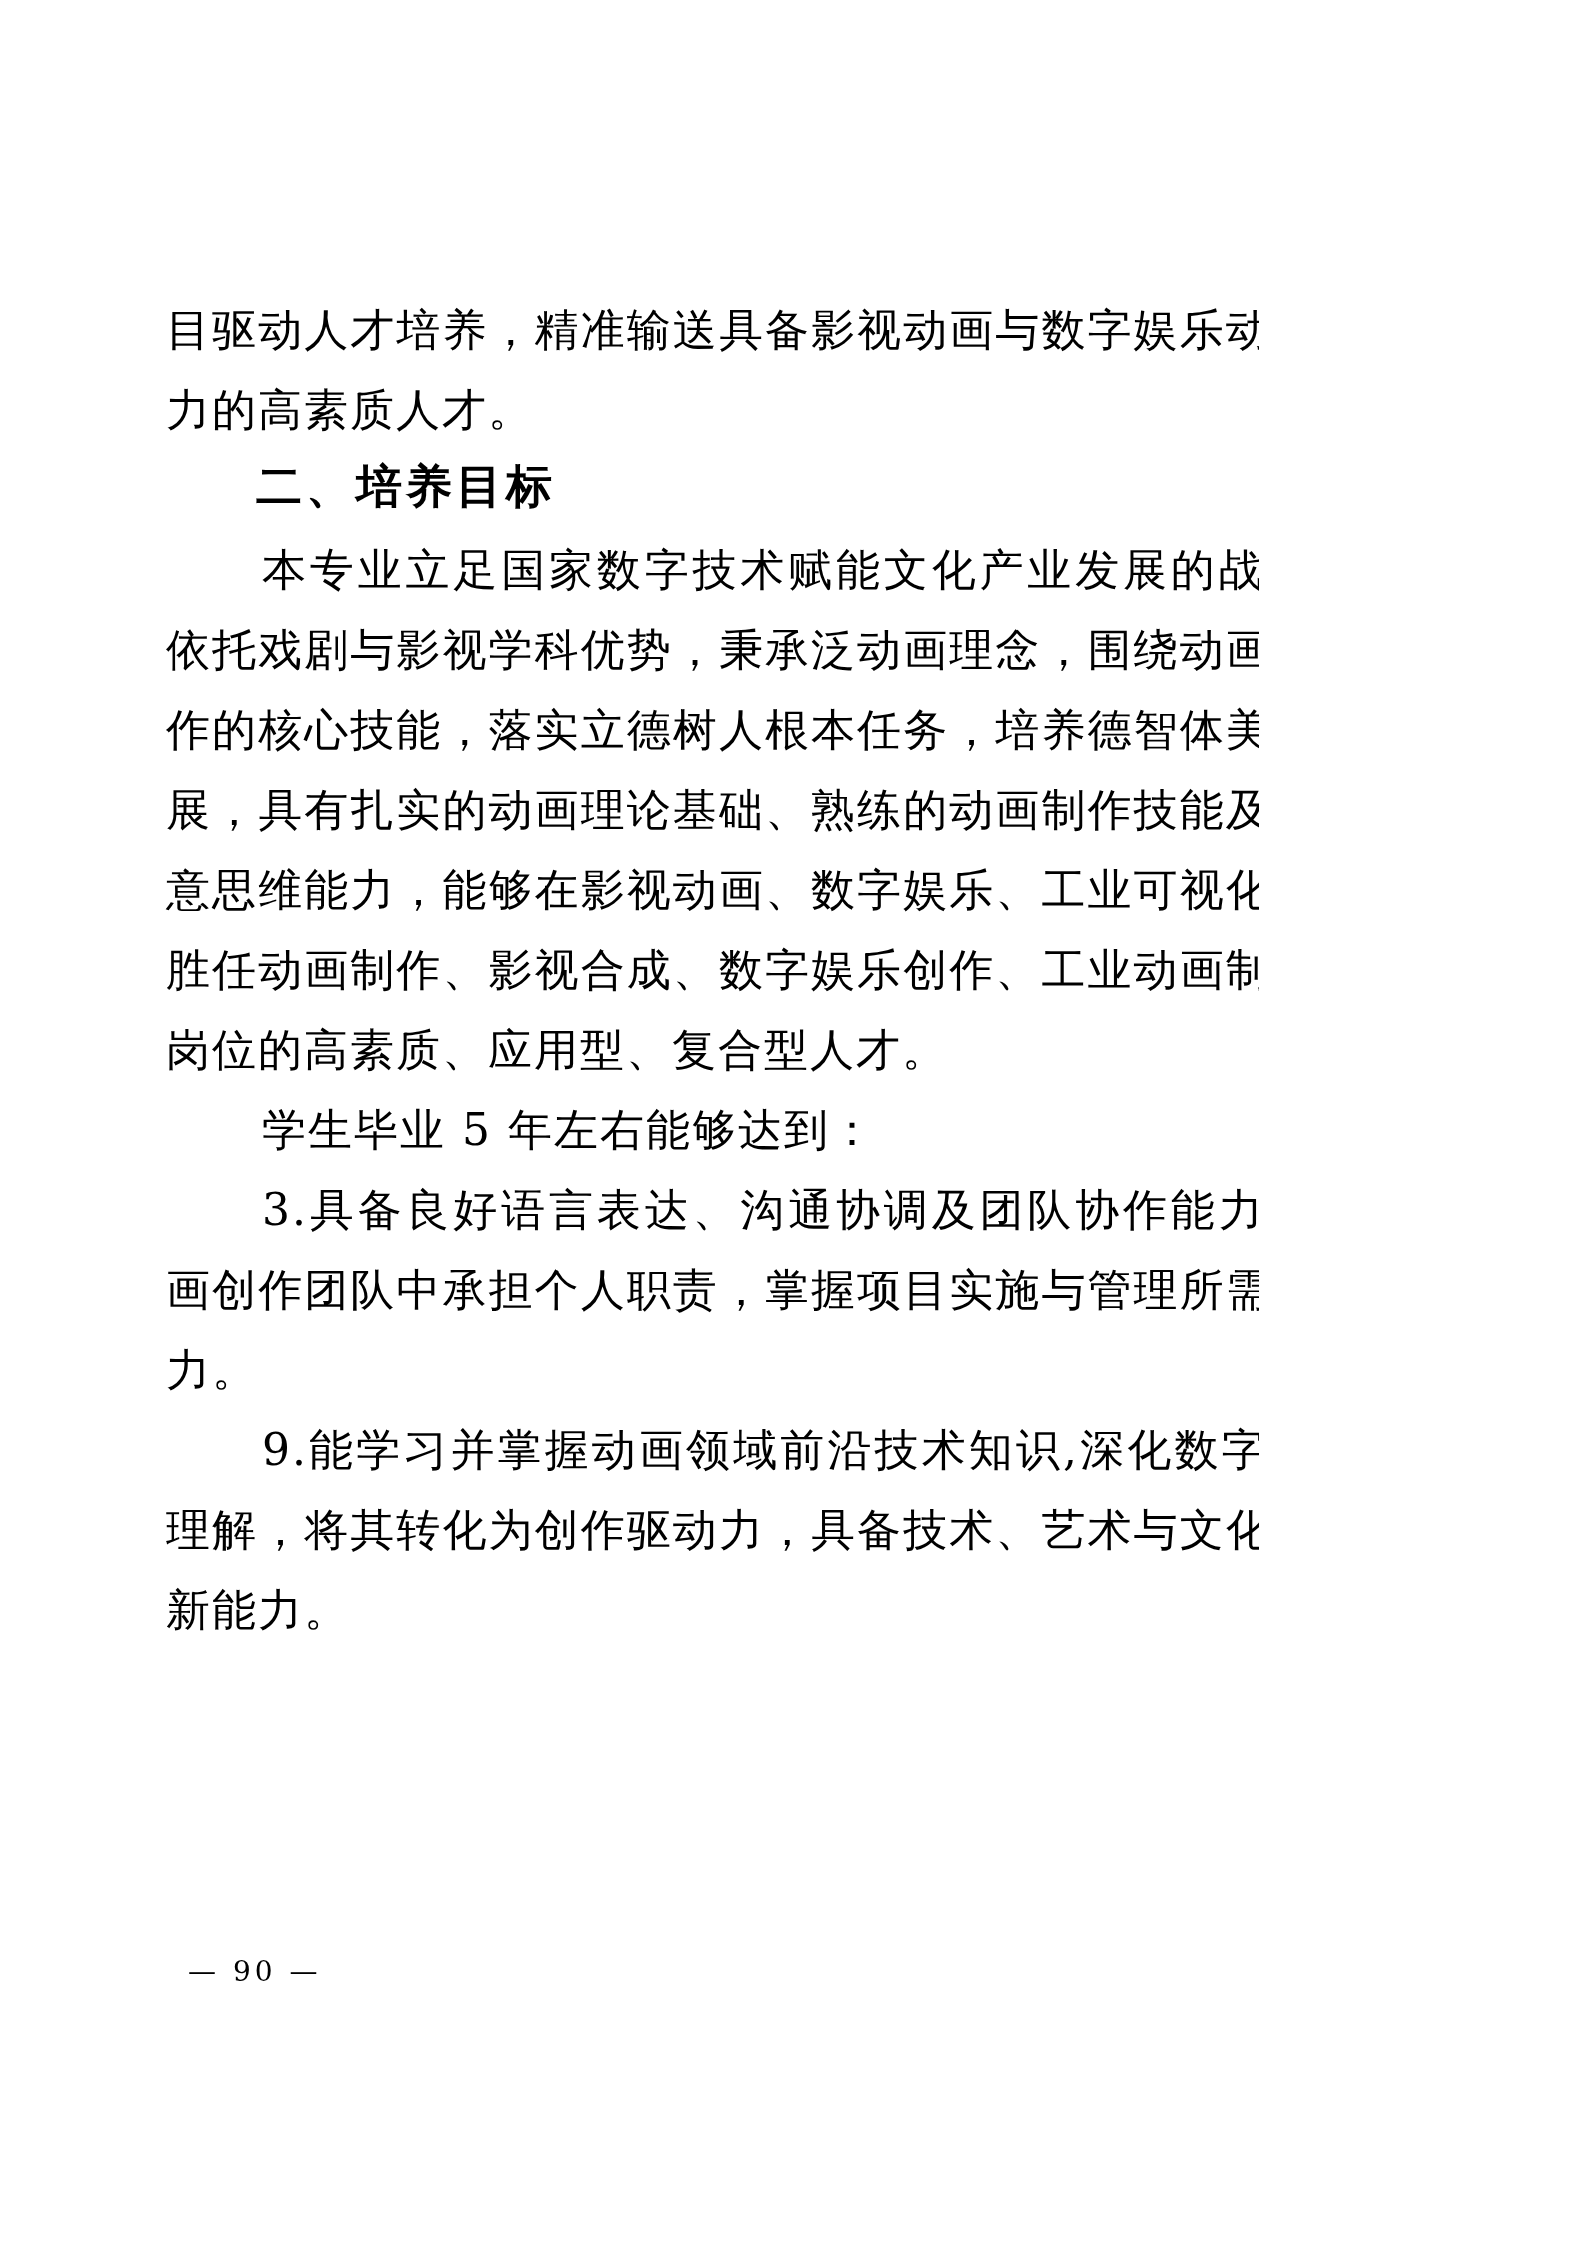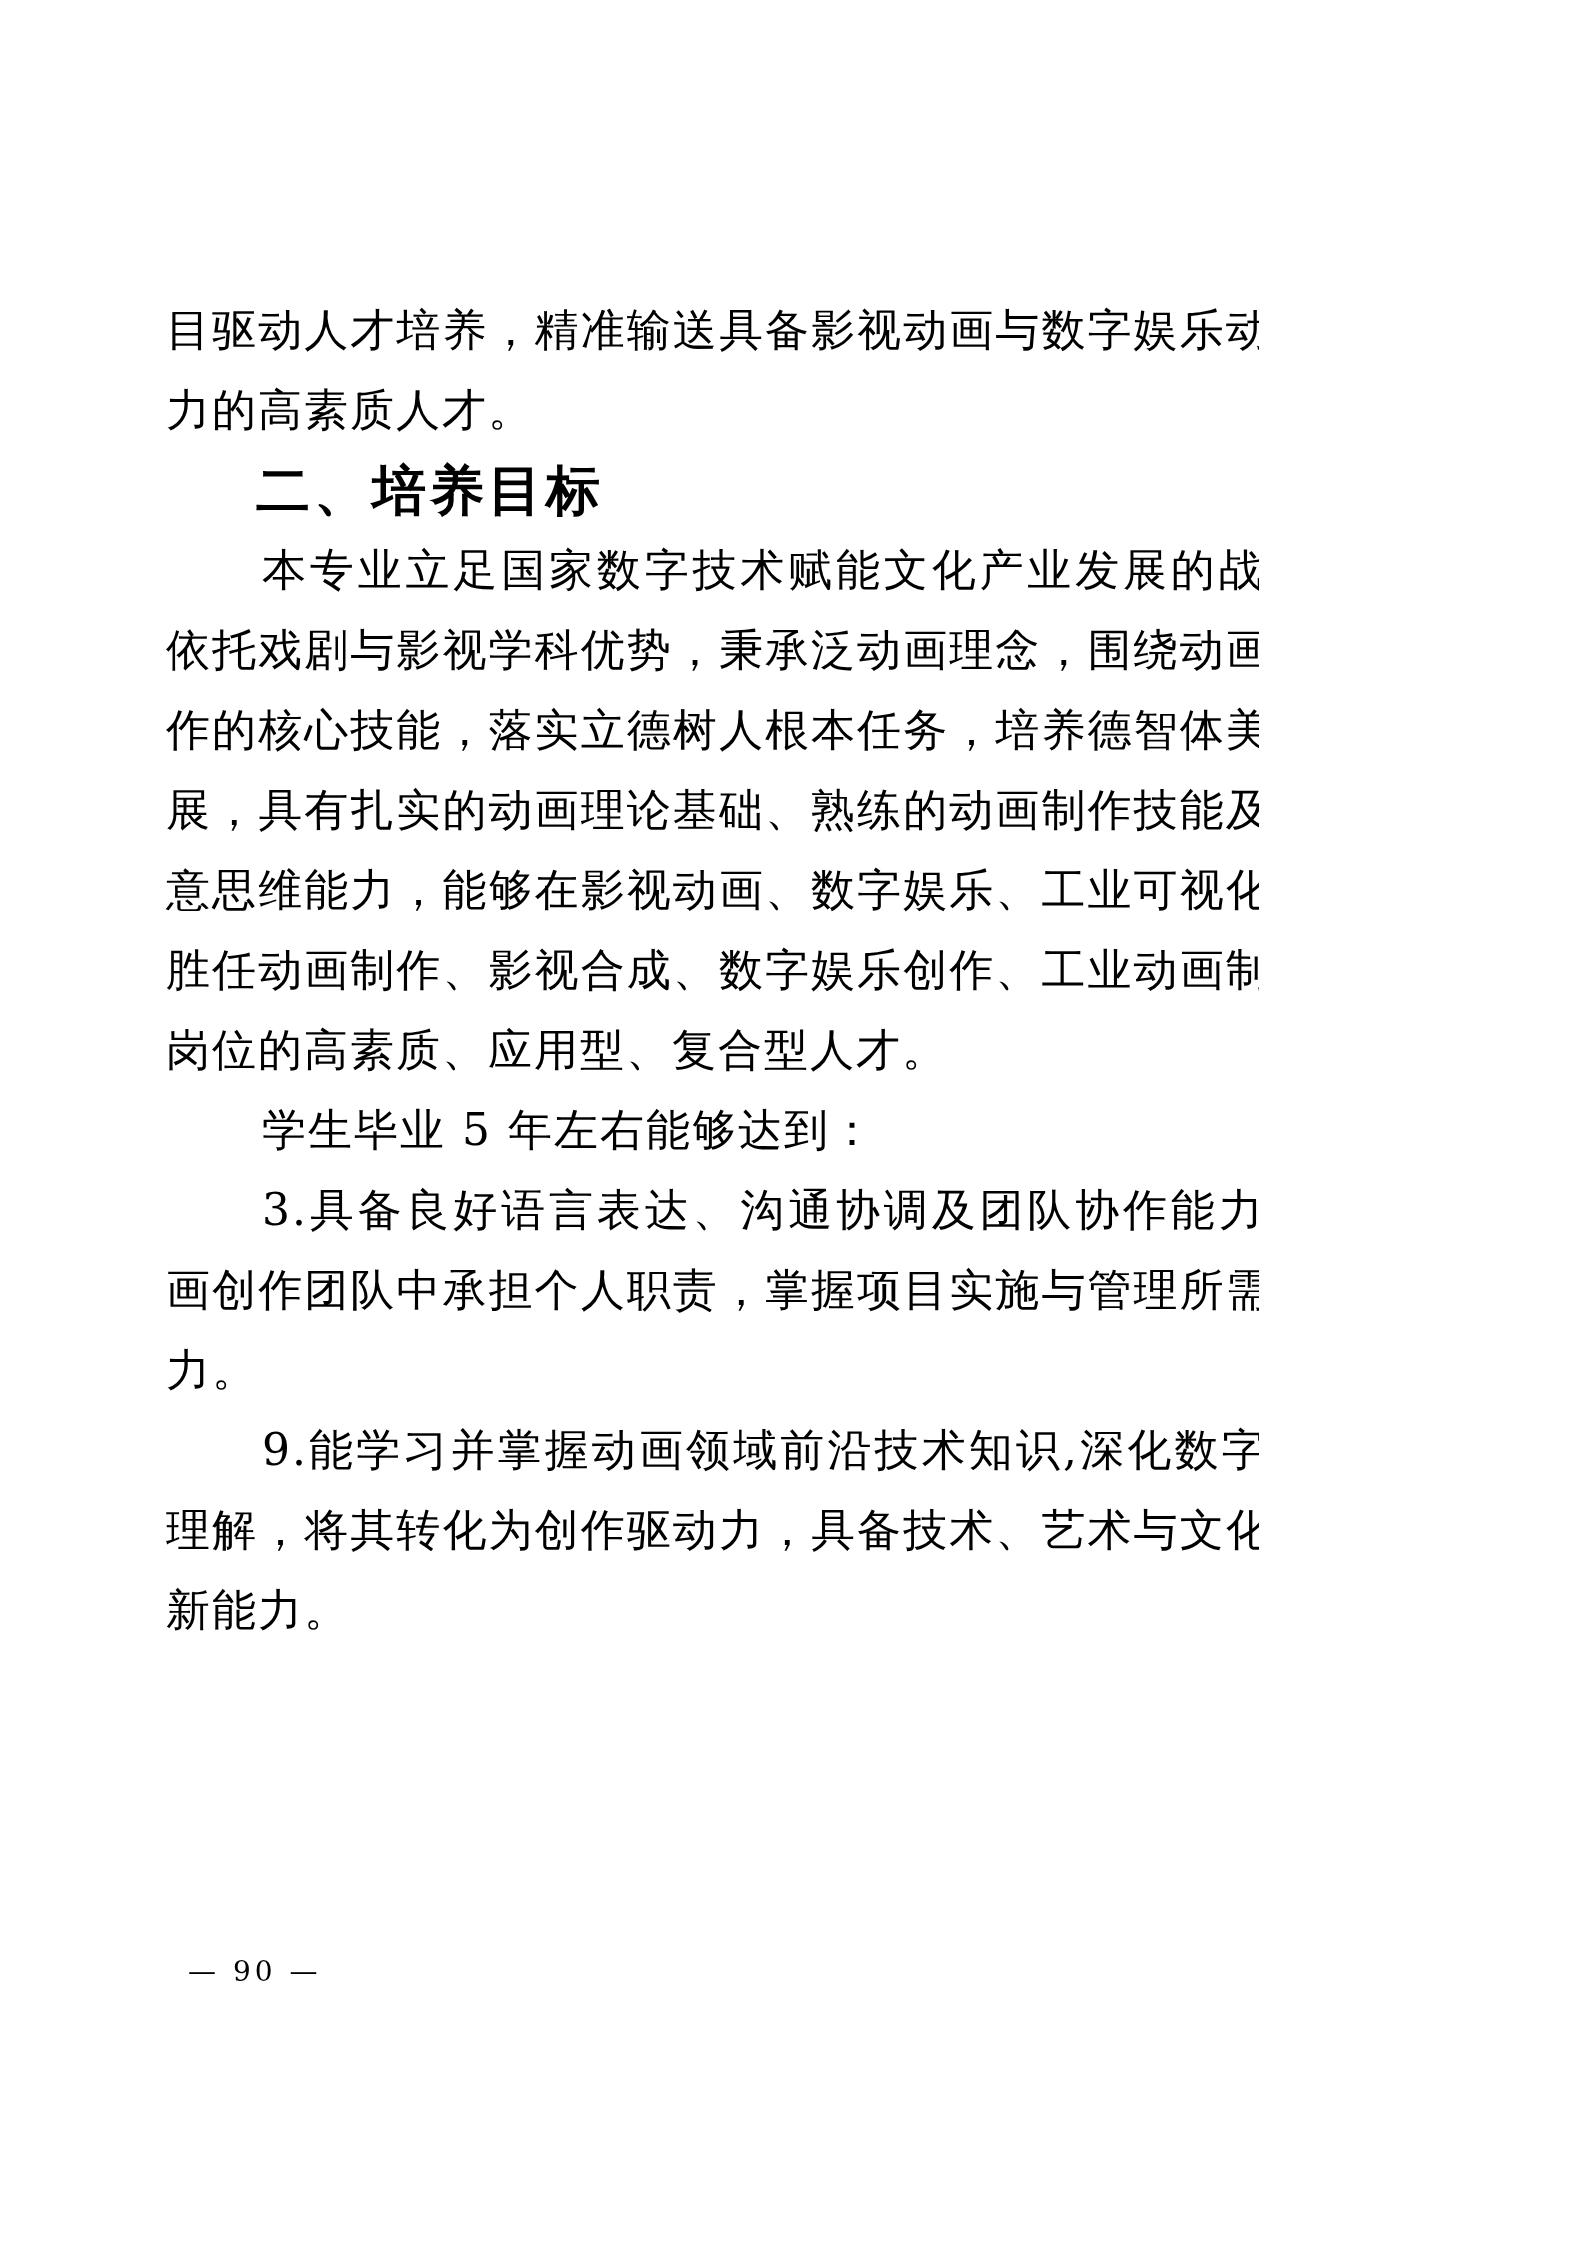--- a/index.html
+++ b/index.html
@@ -30,23 +30,23 @@
     text-align: justify;
     text-justify: inter-character;
     text-indent: 96px;
     color: #000000;
   }
   .no-indent {
     text-indent: 0;
   }
   .section-heading {
     margin: 0;
-    font-family: Liberation Sans, sans-serif;
+    font-family: Liberation Mono, monospace;
     font-weight: bold;
-    font-size: 54px;
+    font-size: 46px;
     line-height: 80px;
     letter-spacing: 4px;
     text-indent: 90px;
     color: #000000;
   }
   .page-footer {
     position: absolute;
     left: 188px;
     top: 1950px;
     font-family: "DejaVu Serif", "Liberation Serif", serif;

